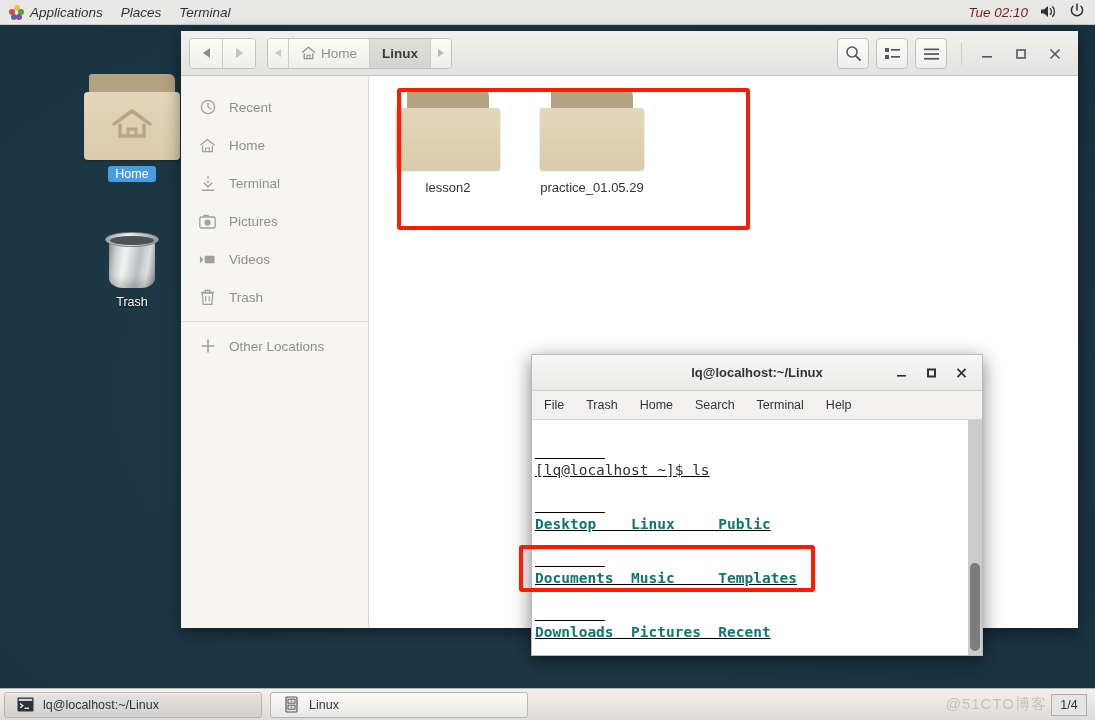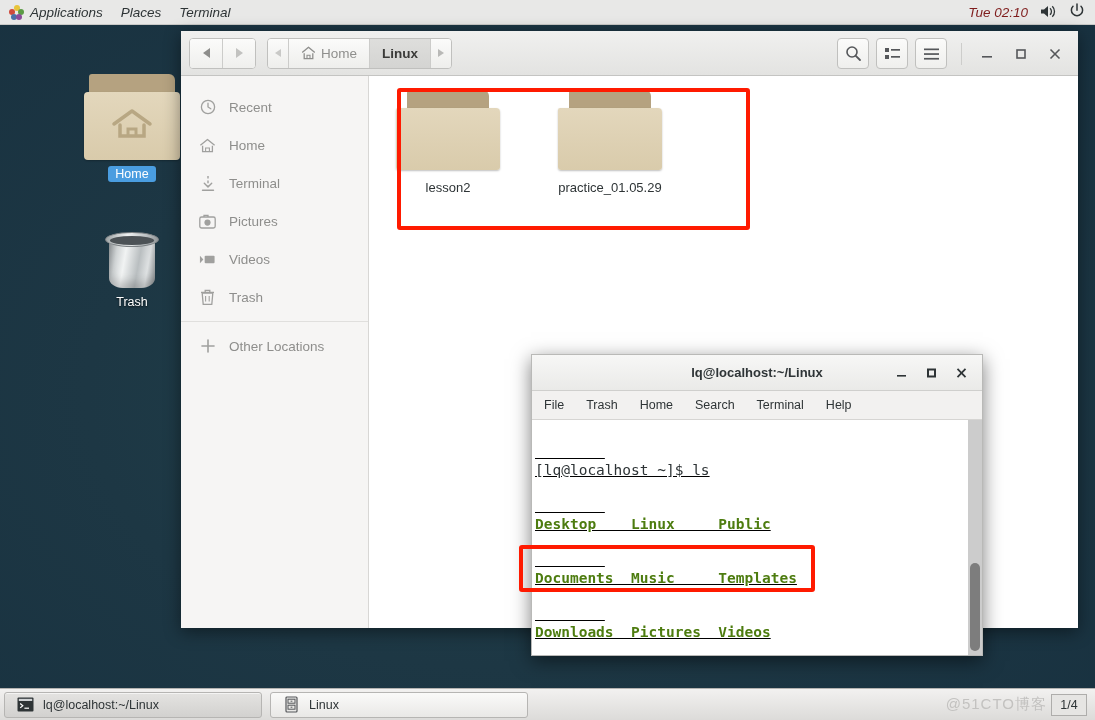--- a/index.html
+++ b/index.html
@@ -272,21 +272,21 @@
 
   #fm-content {
     flex: 1;
     background: #ffffff;
     position: relative;
   }
   #file-grid {
     position: absolute;
     left: 20px; top: 12px;
     display: flex;
-    gap: 44px;
+    gap: 26px;
   }
   .file-item {
     width: 118px;
     text-align: center;
     cursor: default;
   }
   .file-name {
     font-size: 13px;
     color: #2e3436;
     margin-top: 6px;
@@ -367,21 +367,21 @@
   #term-text {
     flex: 1;
     padding: 5px 0 0 3px;
     font-family: "DejaVu Sans Mono", monospace;
     font-size: 14.5px;
     line-height: 18px;
     color: #2e3436;
     white-space: pre;
     letter-spacing: 0px;
   }
-  .t-blue { color: #4d7c0f; font-weight: bold; }
+  .t-blue { color: #0f766e; font-weight: bold; }
   #term-scroll {
     width: 14px;
     background: #cccccc;
     position: relative;
     border-left: 1px solid #ffffff;
   }
   #term-thumb {
     position: absolute;
     left: 2px; right: 2px;
     bottom: 4px;
@@ -727,21 +727,21 @@
       <span class="menu-item">Search</span>
       <span class="menu-item">Terminal</span>
       <span class="menu-item">Help</span>
     </div>
 
     <div id="term-body">
       <div id="term-text">
         <div><span>[lq@localhost ~]$ ls</span></div>
         <div><span class="t-blue">Desktop    Linux     Public</span></div>
         <div><span class="t-blue">Documents  Music     Templates</span></div>
-        <div><span class="t-blue">Downloads  Pictures  Videos</span></div>
+        <div><span class="t-blue">Downloads  Pictures  Recent</span></div>
         
         
         
         
         
         
       </div>
       <div id="term-scroll">
         <div id="term-thumb"></div>
       </div>

